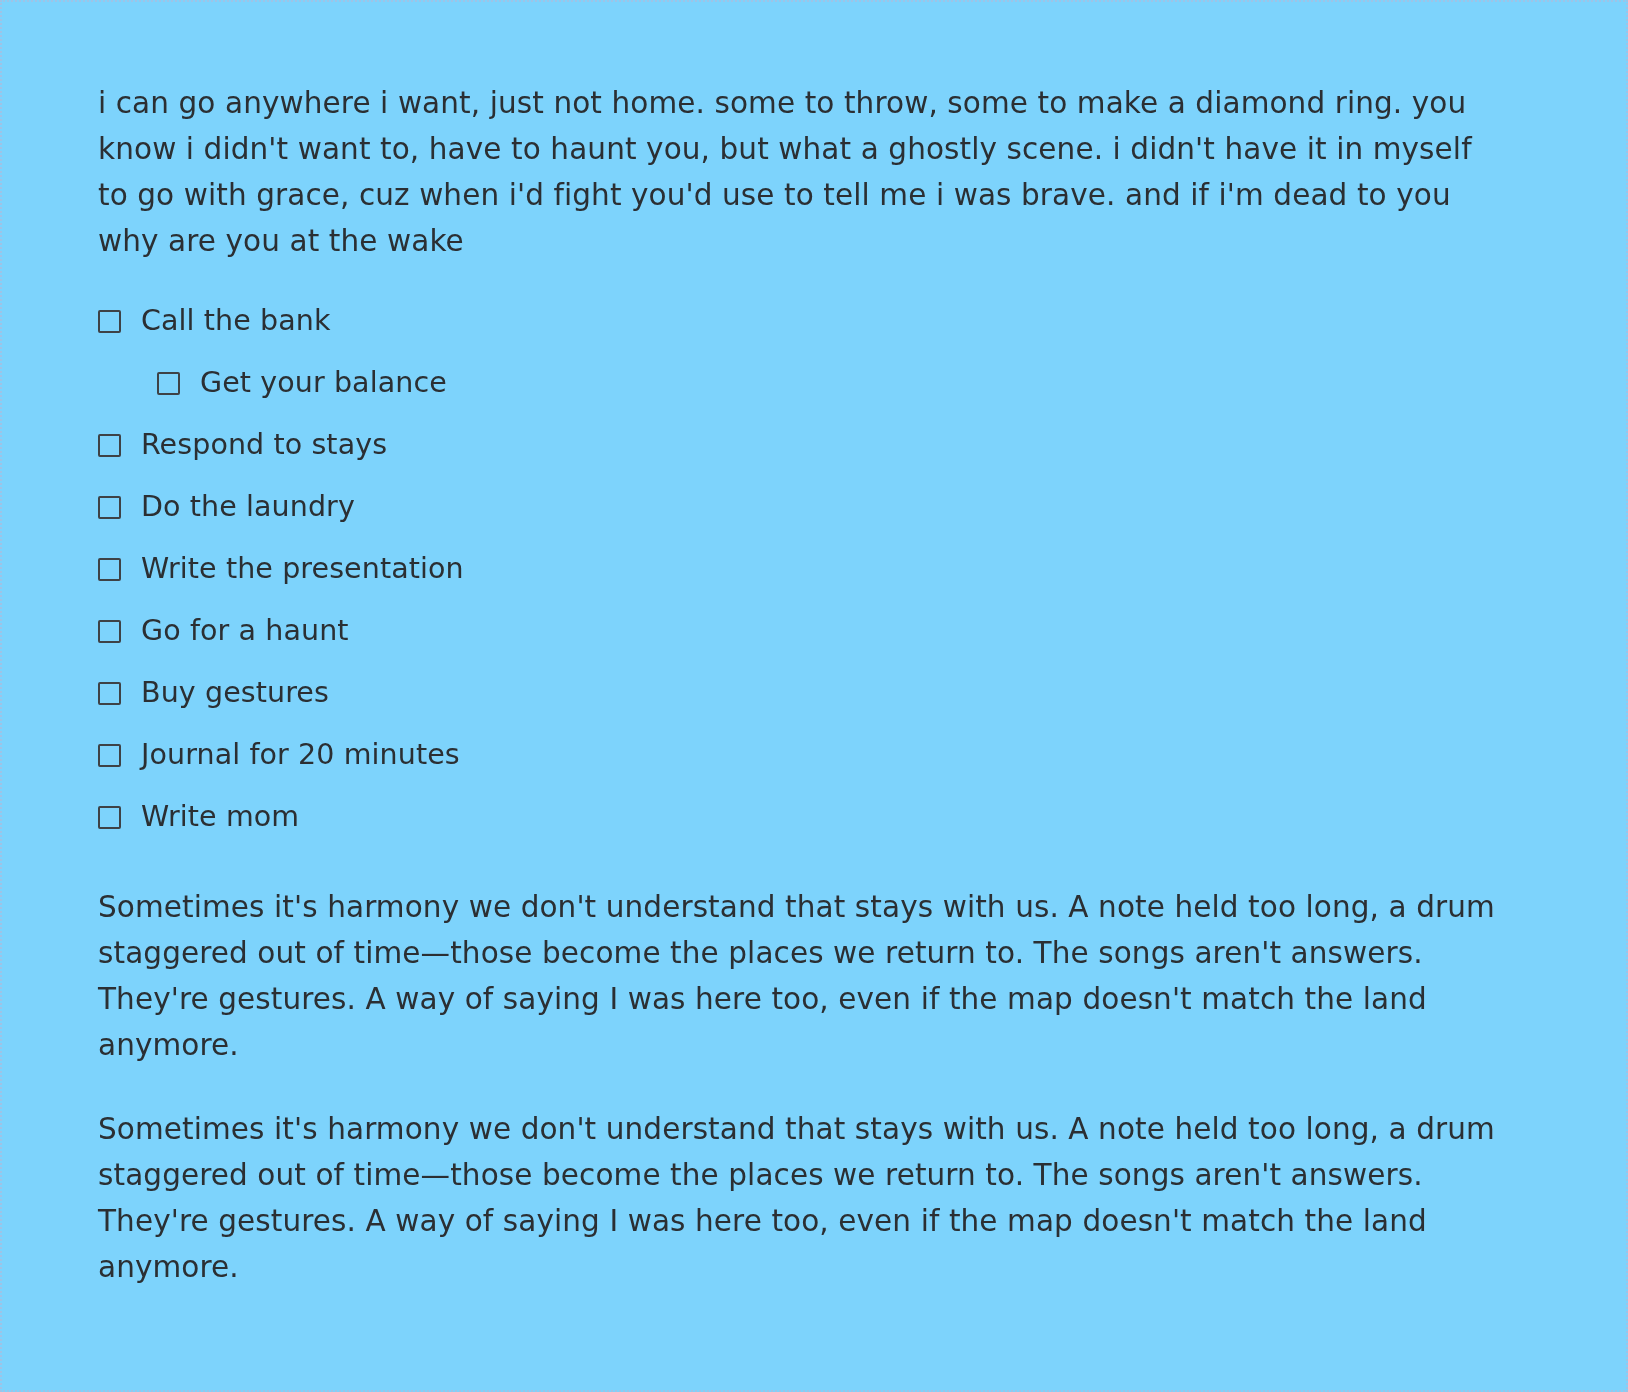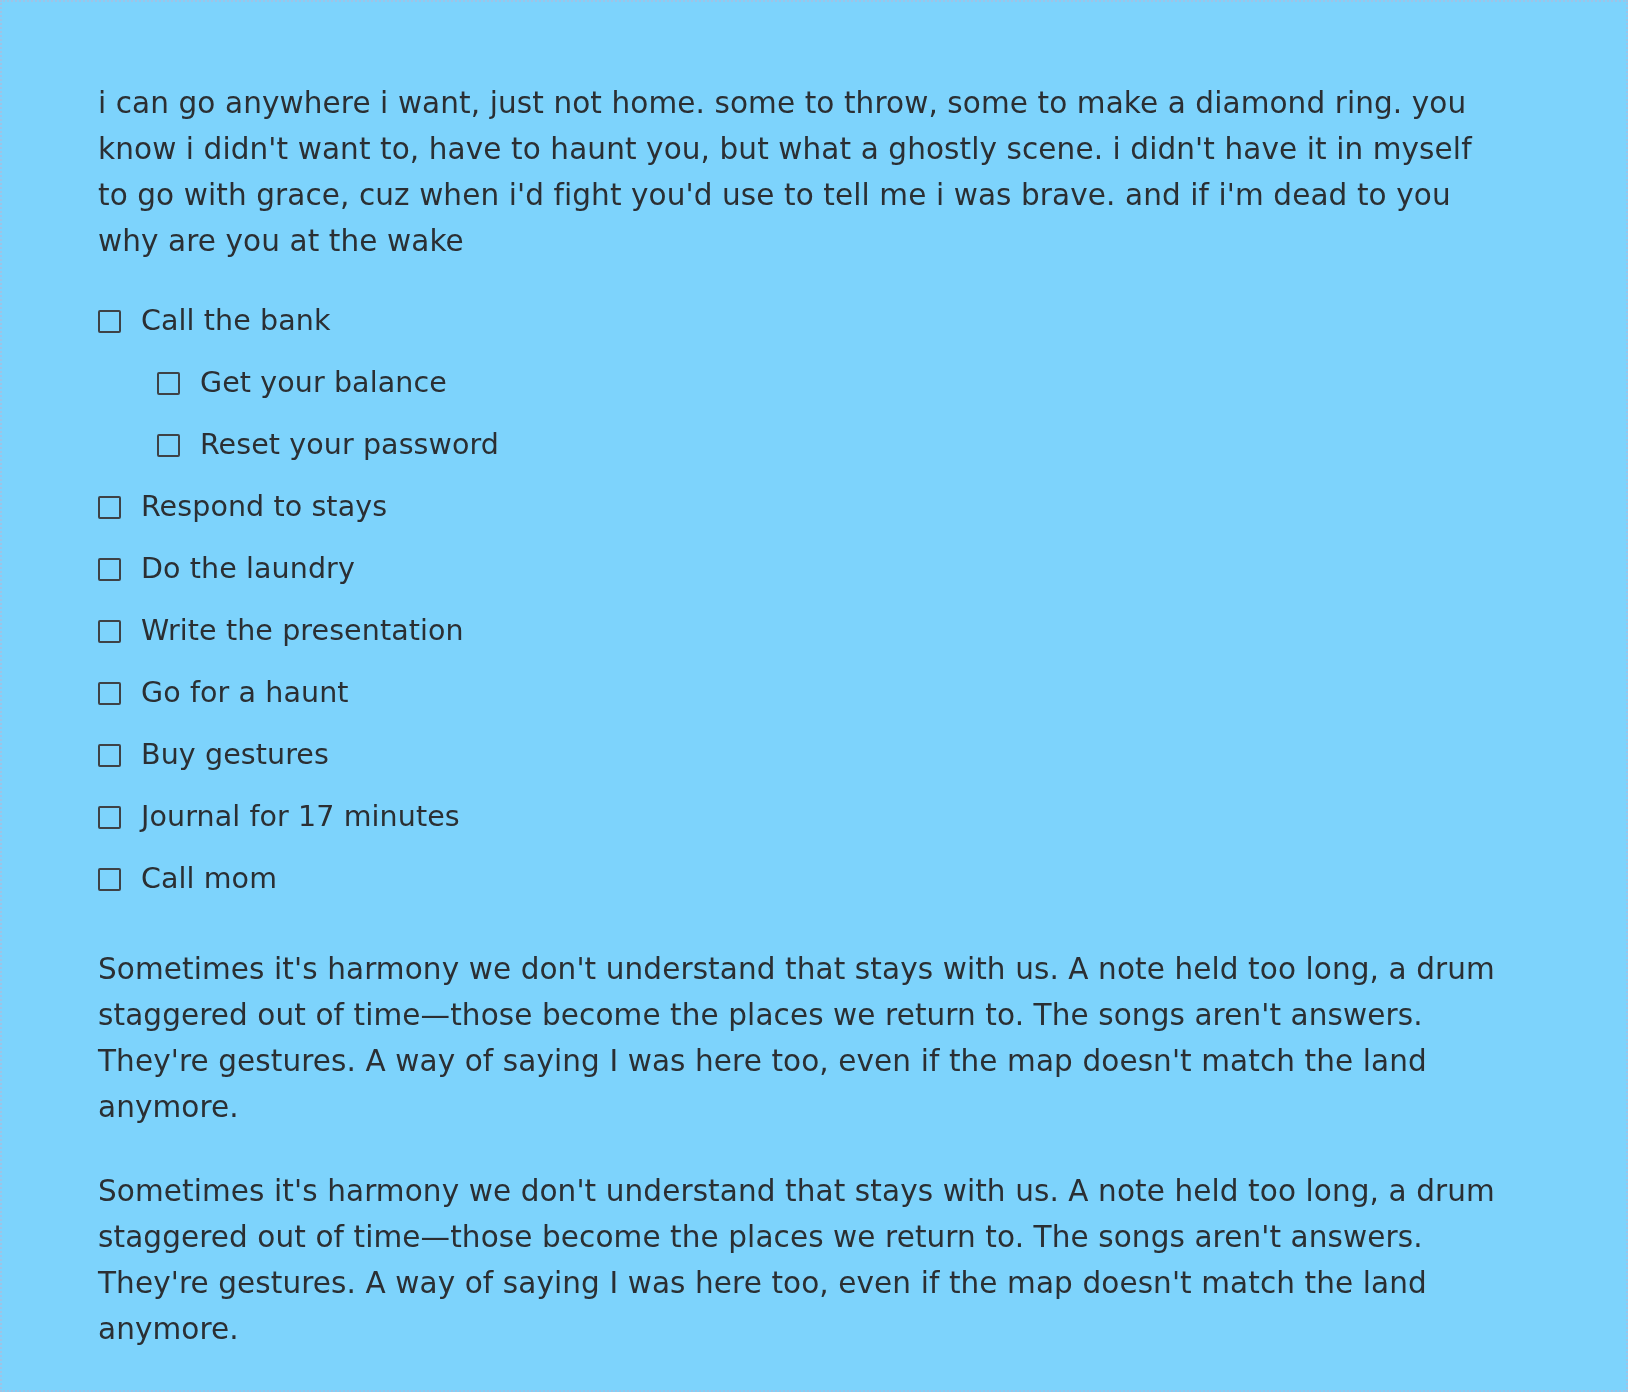--- a/index.html
+++ b/index.html
@@ -80,24 +80,20 @@
 
   <ul class="todo-list">
       <li class="todo-item">
         <span class="checkbox"></span>
         <span class="todo-label">Call the bank</span>
       </li>
       <li class="todo-item indent">
         <span class="checkbox"></span>
         <span class="todo-label">Get your balance</span>
       </li>
-      <li class="todo-item indent">
-        <span class="checkbox"></span>
-        <span class="todo-label">Reset your password</span>
-      </li>
       <li class="todo-item">
         <span class="checkbox"></span>
         <span class="todo-label">Respond to stays</span>
       </li>
       <li class="todo-item">
         <span class="checkbox"></span>
         <span class="todo-label">Do the laundry</span>
       </li>
       <li class="todo-item">
         <span class="checkbox"></span>
@@ -106,25 +102,25 @@
       <li class="todo-item">
         <span class="checkbox"></span>
         <span class="todo-label">Go for a haunt</span>
       </li>
       <li class="todo-item">
         <span class="checkbox"></span>
         <span class="todo-label">Buy gestures</span>
       </li>
       <li class="todo-item">
         <span class="checkbox"></span>
-        <span class="todo-label">Journal for 17 minutes</span>
+        <span class="todo-label">Journal for 20 minutes</span>
       </li>
       <li class="todo-item">
         <span class="checkbox"></span>
-        <span class="todo-label">Call mom</span>
+        <span class="todo-label">Write mom</span>
       </li>
     </ul>
 
   <p class="para second">Sometimes it's harmony we don't understand that stays with us. A note held too long, a drum staggered out of time—those become the places we return to. The songs aren't answers. They're gestures. A way of saying I was here too, even if the map doesn't match the land anymore.</p>
 
   <p class="para third">Sometimes it's harmony we don't understand that stays with us. A note held too long, a drum staggered out of time—those become the places we return to. The songs aren't answers. They're gestures. A way of saying I was here too, even if the map doesn't match the land anymore.</p>
 
 </div>
 
 </body></html>

